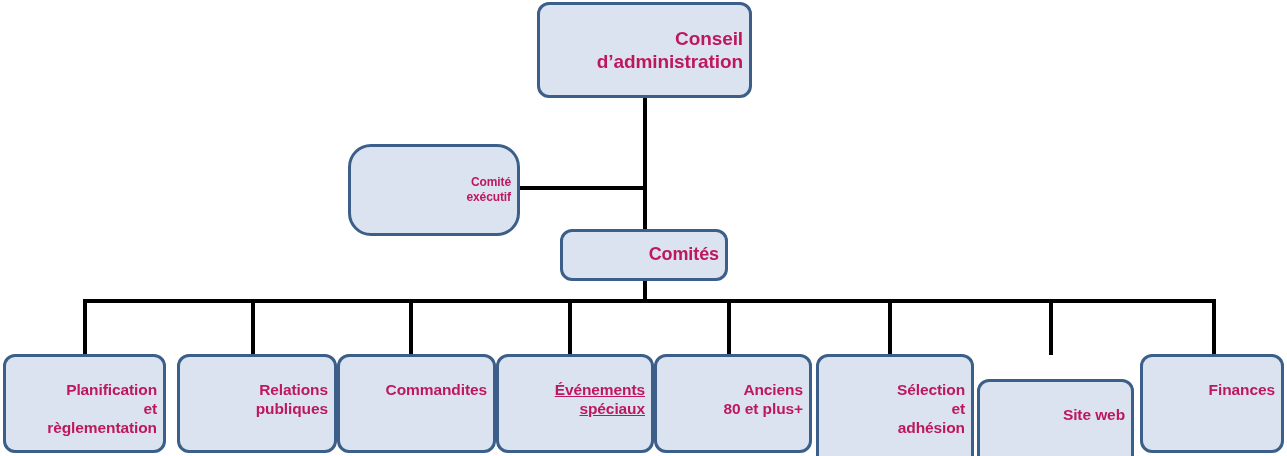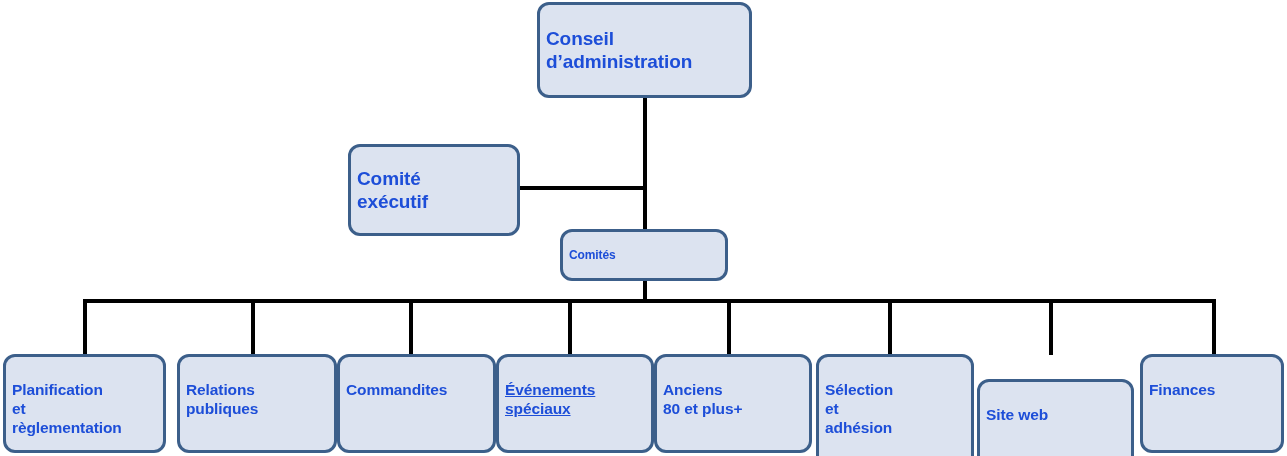--- a/index.html
+++ b/index.html
@@ -19,42 +19,43 @@
   }
   .node {
     position: absolute;
     box-sizing: border-box;
     background: #dce3f0;
     border: 3px solid #3c5f8a;
     border-radius: 12px;
     display: flex;
     align-items: center;
     justify-content: center;
-    text-align: left;
-    color: #1d4ed8;
+    text-align: right;
+    color: #be185d;
     font-weight: bold;
     line-height: 1.22;
     letter-spacing: -0.1px;
     z-index: 3;
   }
   .node-label {
     display: block;
     width: 100%;
     padding: 0 6px;
     box-sizing: border-box;
     white-space: pre-line;
   }
   .node-root {
     font-size: 19px;
   }
   .node-exec {
-    font-size: 19px;
+    font-size: 12px;
+    border-radius: 23px;
   }
   .node-comites {
-    font-size: 12px;
+    font-size: 18px;
   }
   .node-leaf {
     font-size: 15.5px;
     align-items: flex-start;
     padding-top: 24px;
   }
   .connector {
     position: absolute;
     background: #000000;
     z-index: 1;

